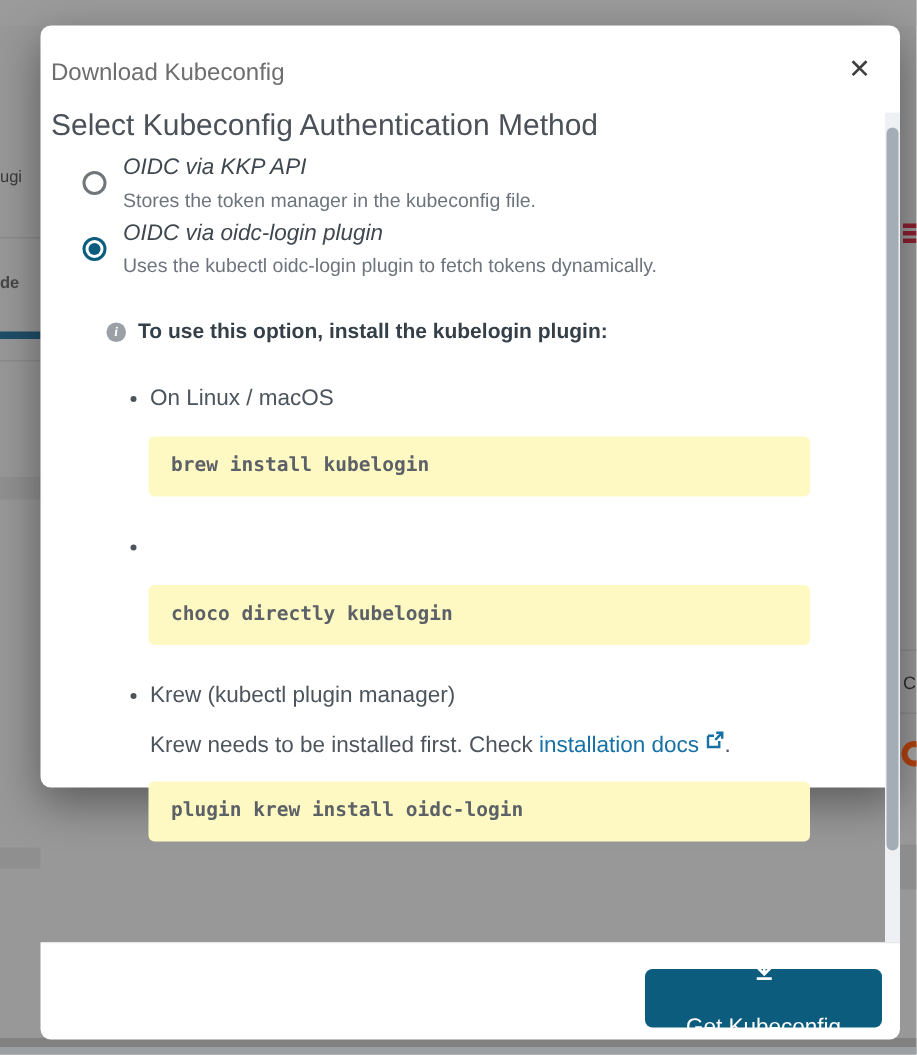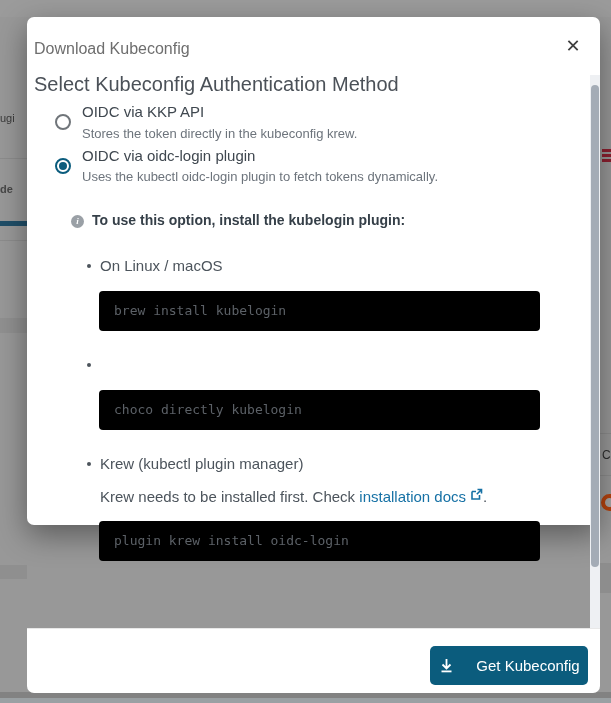--- a/index.html
+++ b/index.html
@@ -27,46 +27,46 @@
   .modal-title{position:absolute;left:7px;top:23px;font-size:16px;color:#6e6e6e;}
   .close-btn{position:absolute;right:16px;top:18px;width:22px;height:22px;
     font-size:18px;line-height:22px;text-align:center;color:#3f3f3f;cursor:pointer;}
   .modal-subtitle{position:absolute;left:7px;top:56px;font-size:20px;color:#4b5158;}
   
   .radio-circle{position:absolute;left:28px;width:16px;height:16px;border-radius:50%;
     border:2px solid #70757a;box-sizing:border-box;background:#fff;cursor:pointer;}
   .radio-circle.selected{border-color:#0b5c7d;}
   .radio-circle.selected::after{content:"";position:absolute;left:2px;top:2px;width:8px;height:8px;
     border-radius:50%;background:#0b5c7d;}
-  .radio-label{position:absolute;left:55px;font-size:15px;color:#3f474f;cursor:pointer;}
+  .radio-label{position:absolute;left:55px;font-size:15px;color:#3f474f;cursor:pointer;font-style:italic;}
   .radio-desc{position:absolute;left:55px;font-size:13px;color:#6d747c;}
   
   .info-icon{position:absolute;left:44px;top:198px;width:13px;height:13px;border-radius:50%;
     background:#9aa0a6;color:#ffffff;font-size:9px;line-height:13px;text-align:center;
     font-style:italic;font-weight:bold;font-family:"Liberation Serif",serif;}
   .info-text{position:absolute;left:65px;top:195px;font-size:14px;font-weight:bold;color:#353f48;}
   
   .bullet-dot{position:absolute;left:60px;width:4px;height:4px;border-radius:50%;background:#4c545c;}
   .bullet-label{position:absolute;left:73px;font-size:15px;color:#4c545c;}
-  .code-block{position:absolute;left:72px;width:441px;height:40px;background:#000000;
-    border-radius:4px;}
+  .code-block{position:absolute;left:72px;width:441px;height:40px;background:#fef9c3;
+    border-radius:4px;font-weight:bold;}
   .code-block code{display:block;padding-left:15px;line-height:40px;font-size:13px;color:#5c6167;
     font-family:"DejaVu Sans Mono","Liberation Mono",monospace;}
   .krew-note{position:absolute;left:73px;top:470px;font-size:15px;color:#4c545c;}
   .doc-link{color:#1671a5;text-decoration:none;cursor:pointer;}
   .ext-icon{display:inline-block;vertical-align:1px;margin-left:4px;}
   
   .scroll-track{position:absolute;left:563px;top:58px;width:10px;height:553px;background:#eef0f3;}
   .scroll-thumb{position:absolute;left:564px;top:68px;width:8px;height:482px;background:#a4acb6;border-radius:4px;cursor:pointer;}
   
   .footer{position:absolute;left:0;top:611px;width:573px;height:64px;background:#ffffff;
     border-top:1px solid #e8e8e8;border-radius:0 0 7px 7px;}
   .get-btn{position:absolute;left:403px;top:17px;width:158px;height:39px;background:#0b5c7d;
     border:none;border-radius:5px;color:#ffffff;font-size:15px;cursor:pointer;
-    font-family:"Liberation Sans",sans-serif;display:flex;align-items:center;justify-content:center;gap:21px;}
+    font-family:"Liberation Sans",sans-serif;display:flex;align-items:center;justify-content:center;gap:21px;flex-direction:column;}
 </style>
 </head>
 <body>
 
 <div class="bg-top"></div>
 <div class="frag" style="left:0;top:112px;">ugi</div>
 <div class="frag-line" style="left:0;top:158px;width:27px;"></div>
 <div class="frag" style="left:0;top:183px;color:#474747;font-weight:bold;">de</div>
 <div class="frag-bar-teal"></div>
 <div class="frag-line" style="left:0;top:240px;width:27px;"></div>
@@ -85,21 +85,21 @@
 
 <div class="modal">
 
   <div class="modal-title">Download Kubeconfig</div>
   <div class="close-btn">✕</div>
 
   <div class="modal-subtitle">Select Kubeconfig Authentication Method</div>
 
   <div class="radio-circle" style="top:97px;"></div>
   <div class="radio-label" style="top:86px;">OIDC via KKP API</div>
-  <div class="radio-desc" style="top:109px;">Stores the token directly in the kubeconfig krew.</div>
+  <div class="radio-desc" style="top:109px;">Stores the token manager in the kubeconfig file.</div>
 
   <div class="radio-circle selected" style="top:141px;"></div>
   <div class="radio-label" style="top:130px;">OIDC via oidc-login plugin</div>
   <div class="radio-desc" style="top:152px;">Uses the kubectl oidc-login plugin to fetch tokens dynamically.</div>
 
   <div class="info-icon">i</div>
   <div class="info-text">To use this option, install the kubelogin plugin:</div>
 
   <div class="bullet-dot" style="top:247px;"></div>
   <div class="bullet-label" style="top:240px;">On Linux / macOS</div>

